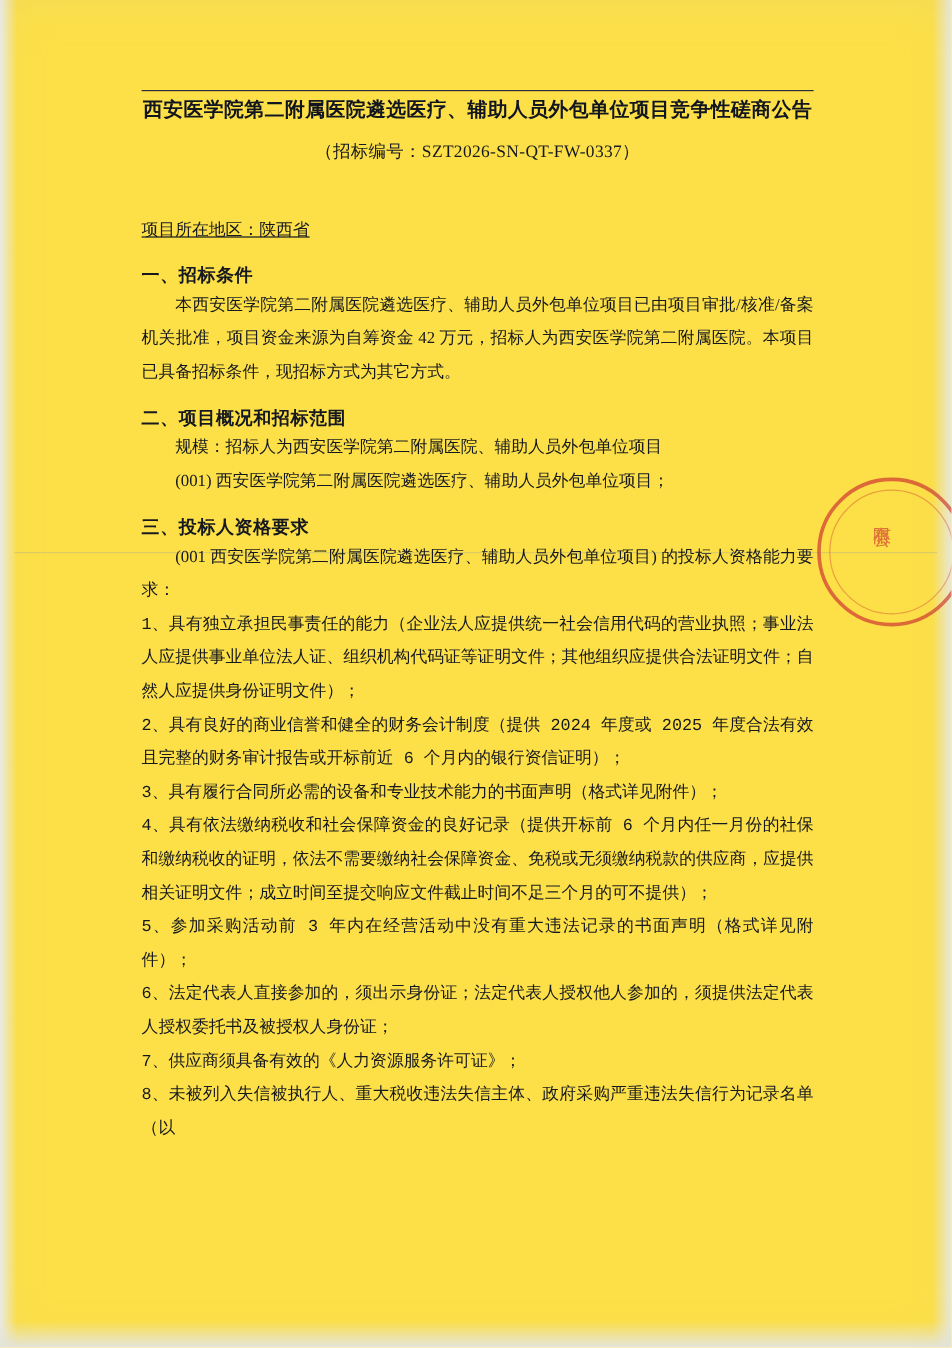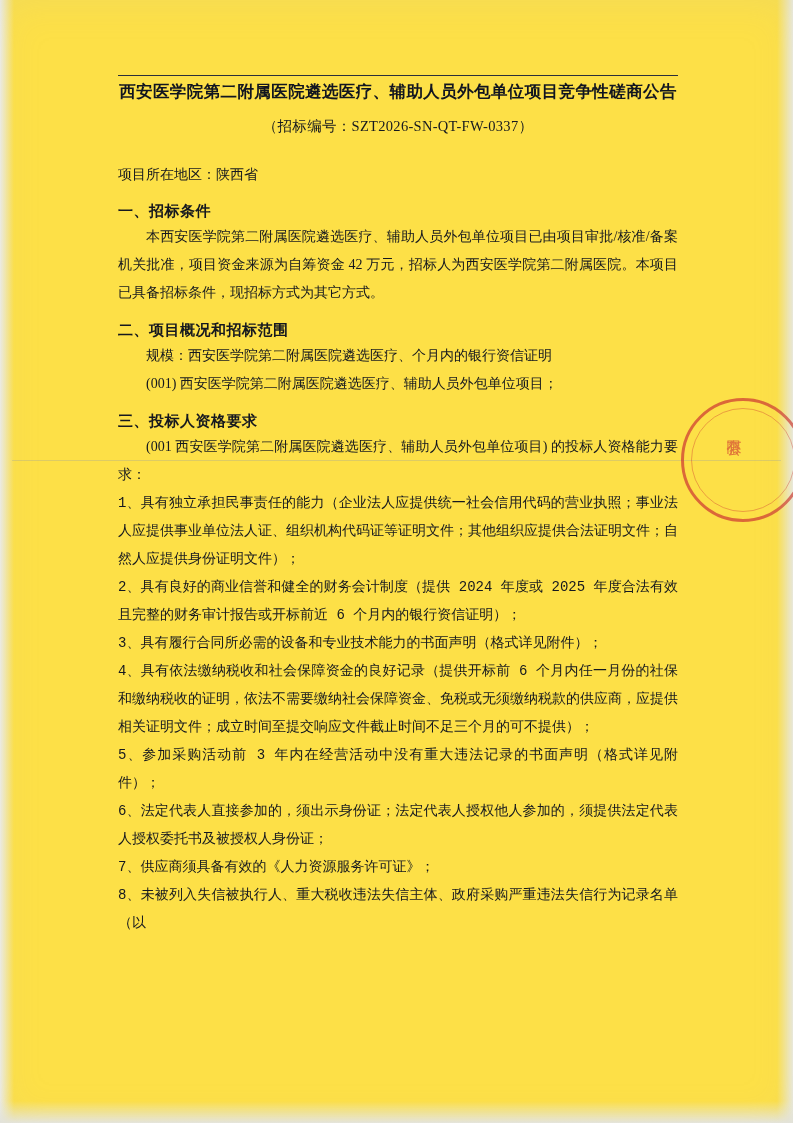--- a/index.html
+++ b/index.html
@@ -74,23 +74,24 @@
   }
   .title-rule {
     position: absolute;
     left: 118px;
     top: 75px;
     width: 560px;
     height: 1px;
     background: #2a2f3a;
   }
   .region-line {
-    margin-top: 26px;
+    margin-top: 44px;
     font-size: 14px;
     line-height: 1.9;
+    text-decoration: underline;
   }
   .section-heading {
     font-size: 15px;
     font-weight: bold;
     margin-top: 14px;
     margin-bottom: 2px;
     letter-spacing: 0.5px;
   }
   p.para {
     font-size: 14px;
@@ -158,21 +159,21 @@
 
     <div class="doc-title">西安医学院第二附属医院遴选医疗、辅助人员外包单位项目竞争性磋商公告</div>
     <div class="doc-subtitle">（招标编号：SZT2026-SN-QT-FW-0337）</div>
 
     <div class="region-line">项目所在地区：陕西省</div>
 
     <div class="section-heading">一、招标条件</div>
     <p class="para indent">本西安医学院第二附属医院遴选医疗、辅助人员外包单位项目已由项目审批/核准/备案机关批准，项目资金来源为自筹资金 42 万元，招标人为西安医学院第二附属医院。本项目已具备招标条件，现招标方式为其它方式。</p>
 
     <div class="section-heading">二、项目概况和招标范围</div>
-    <p class="para indent">规模：西安医学院第二附属医院遴选医疗、个月内的银行资信证明</p>
+    <p class="para indent">规模：招标人为西安医学院第二附属医院、辅助人员外包单位项目</p>
     <p class="para indent">(001) 西安医学院第二附属医院遴选医疗、辅助人员外包单位项目；</p>
 
     <div class="section-heading">三、投标人资格要求</div>
     <p class="para indent">(001 西安医学院第二附属医院遴选医疗、辅助人员外包单位项目) 的投标人资格能力要求：</p>
 
     <p class="list-item">1、具有独立承担民事责任的能力（企业法人应提供统一社会信用代码的营业执照；事业法人应提供事业单位法人证、组织机构代码证等证明文件；其他组织应提供合法证明文件；自然人应提供身份证明文件）；</p>
     <p class="list-item">2、具有良好的商业信誉和健全的财务会计制度（提供 2024 年度或 2025 年度合法有效且完整的财务审计报告或开标前近 6 个月内的银行资信证明）；</p>
     <p class="list-item">3、具有履行合同所必需的设备和专业技术能力的书面声明（格式详见附件）；</p>
     <p class="list-item">4、具有依法缴纳税收和社会保障资金的良好记录（提供开标前 6 个月内任一月份的社保和缴纳税收的证明，依法不需要缴纳社会保障资金、免税或无须缴纳税款的供应商，应提供相关证明文件；成立时间至提交响应文件截止时间不足三个月的可不提供）；</p>
     <p class="list-item">5、参加采购活动前 3 年内在经营活动中没有重大违法记录的书面声明（格式详见附件）；</p>

